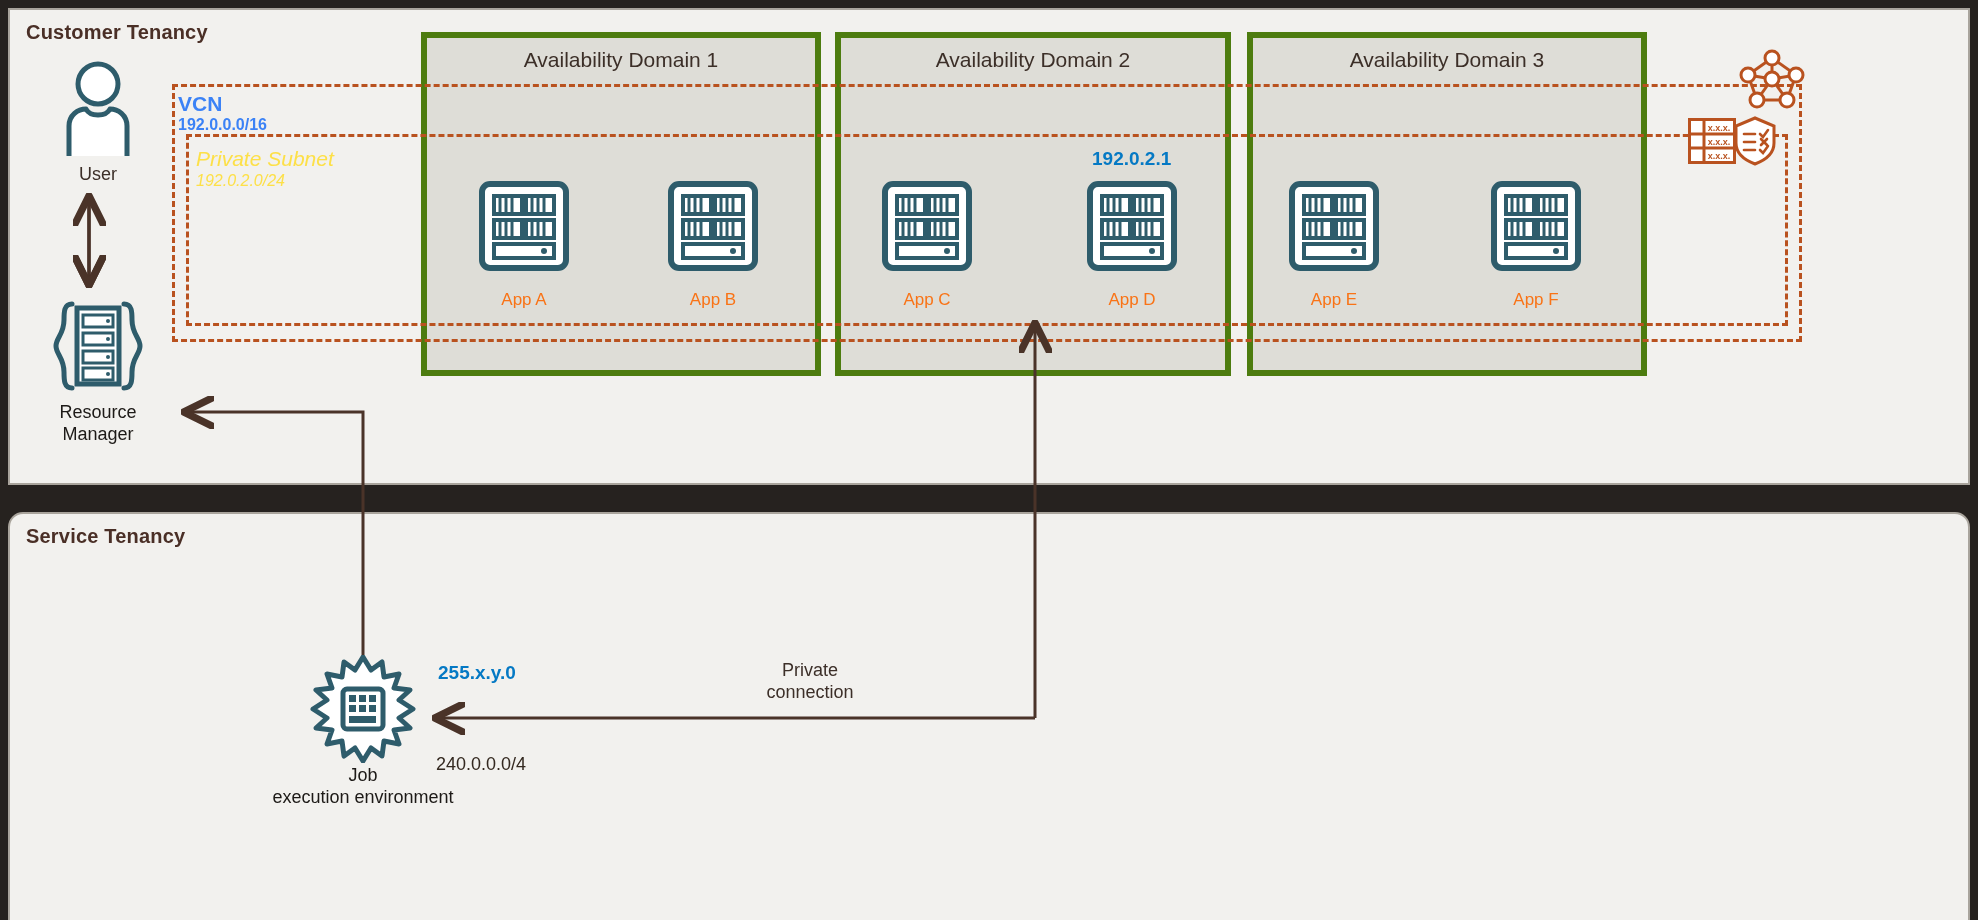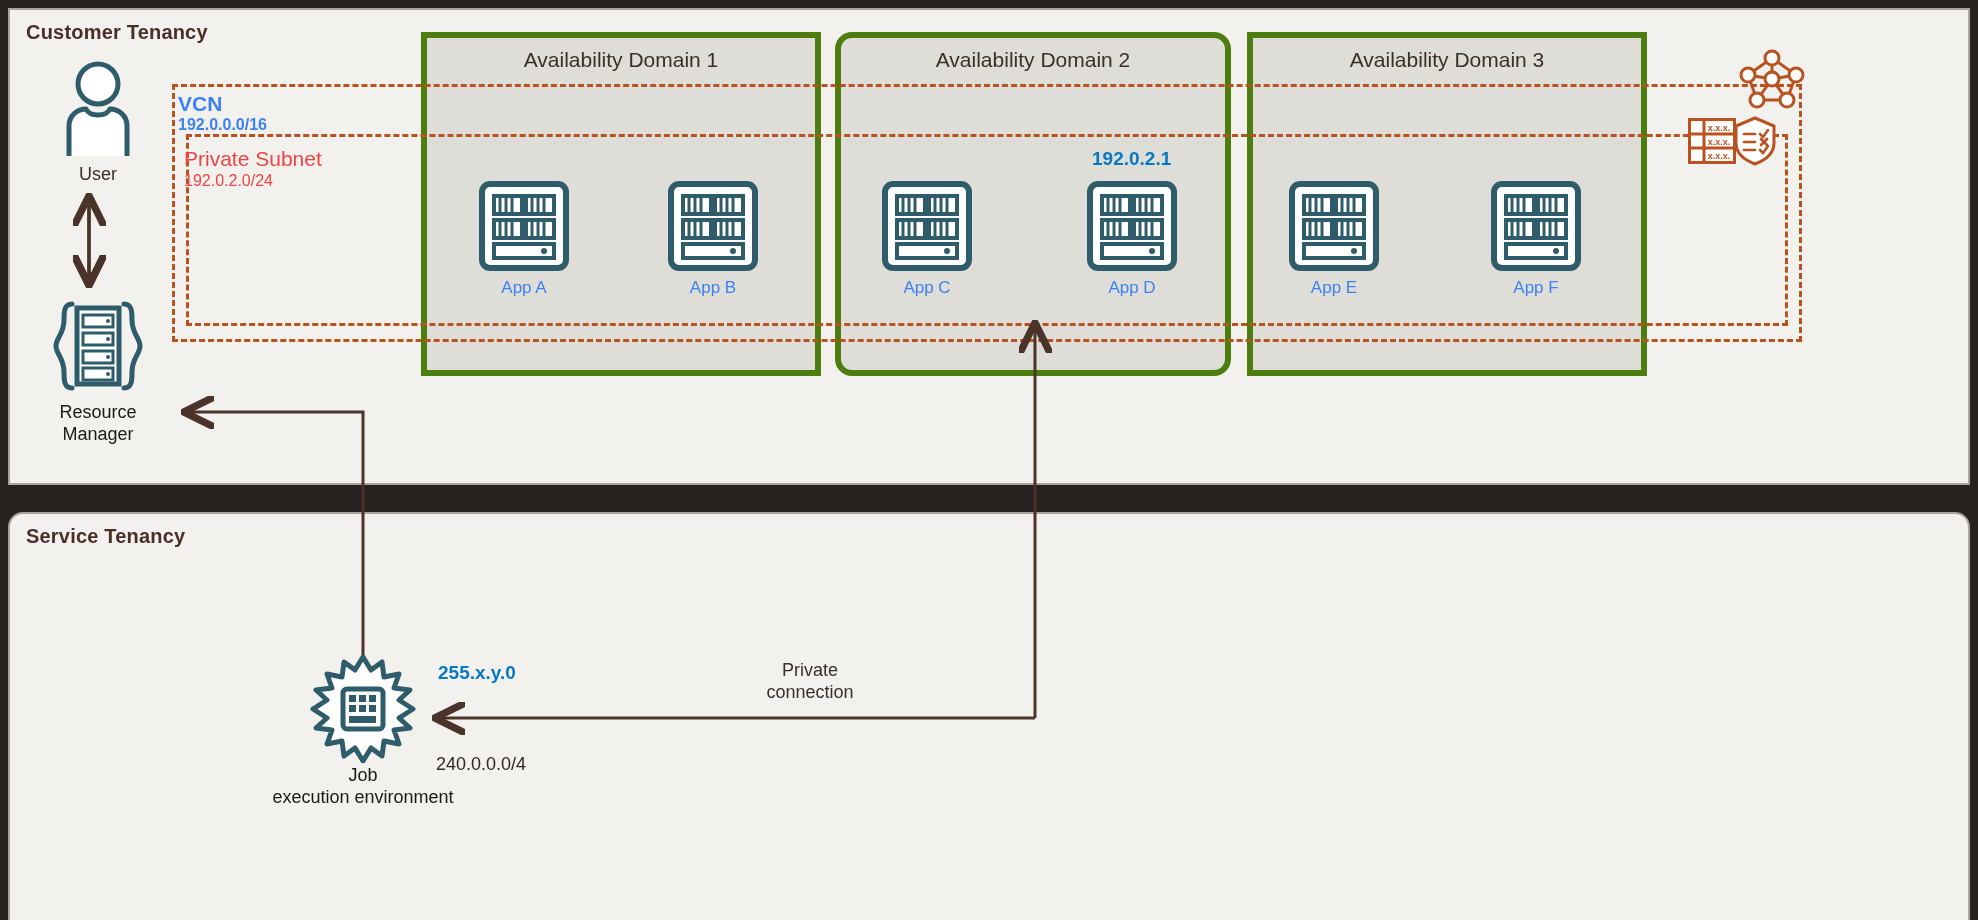--- a/index.html
+++ b/index.html
@@ -26,21 +26,21 @@
     letter-spacing:.2px;white-space:nowrap;
   }
 
   
   .ad-box{
     position:absolute;top:32px;height:344px;
     background:#deddd7;border:6px solid #4d7c0f;
     box-sizing:border-box;
   }
   #ad1{left:421px;width:400px;}
-  #ad2{left:835px;width:396px;border-radius:17px;}
+  #ad2{left:835px;width:396px;}
   #ad3{left:1247px;width:400px;padding-left:33px;}
   .ad-title{
     position:absolute;left:0;right:0;top:10px;
     text-align:center;font-size:21px;color:#3c2f28;
     white-space:nowrap;
   }
 
   
   .dash-box{position:absolute;box-sizing:border-box;}
   #vcn-box{
@@ -54,30 +54,30 @@
   }
   #subnet-box{border-width:3px;}
   .vcn-label{
     position:absolute;left:178px;top:92px;
     color:#3b82f6;font-weight:bold;line-height:1.15;
     z-index:6;
   }
   .vcn-label .l1{font-size:21px;}
   .vcn-label .l2{font-size:16px;}
   .subnet-label{
-    position:absolute;left:184px;top:146px;
-    color:#ef4444;line-height:1.2;z-index:6;
+    position:absolute;left:196px;top:146px;
+    color:#fde047;line-height:1.2;z-index:6;font-style:italic;
   }
   .subnet-label .l1{font-size:21px;}
   .subnet-label .l2{font-size:16px;}
 
   
   .app{position:absolute;width:92px;text-align:center;}
   .app .caption{
-    margin-top:6px;font-size:17px;color:#3b82f6;white-space:nowrap;
+    margin-top:18px;font-size:17px;color:#f97316;white-space:nowrap;
   }
   .app svg{display:block;margin:0 auto;}
 
   #appA{left:478px;top:180px;}
   #appB{left:667px;top:180px;}
   #appC{left:881px;top:180px;}
   #appD{left:1086px;top:180px;}
   #appE{left:1288px;top:180px;}
   #appF{left:1490px;top:180px;}
 

